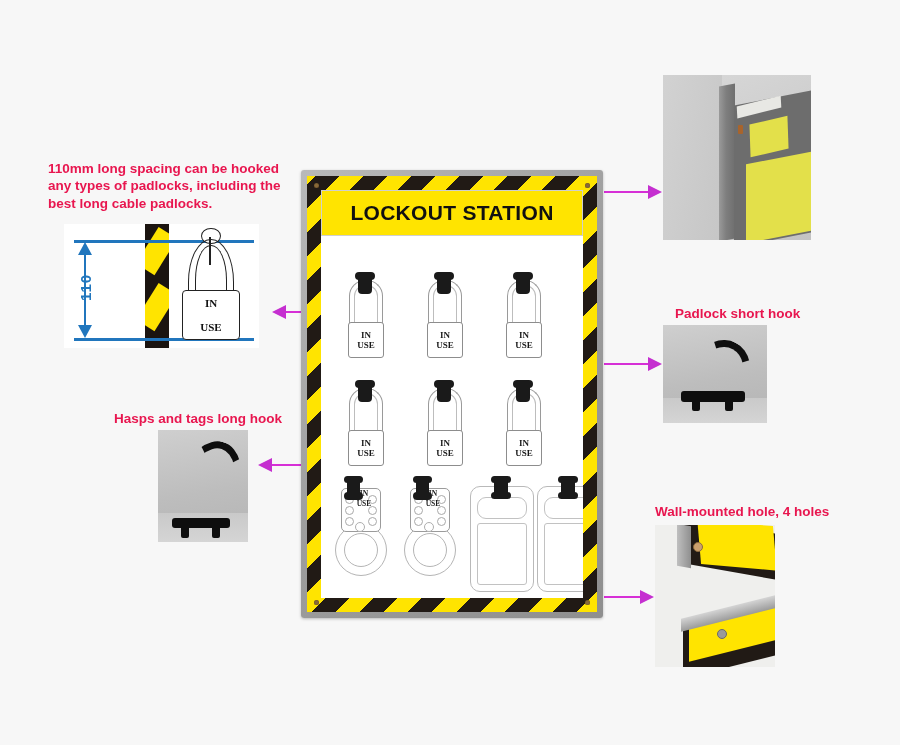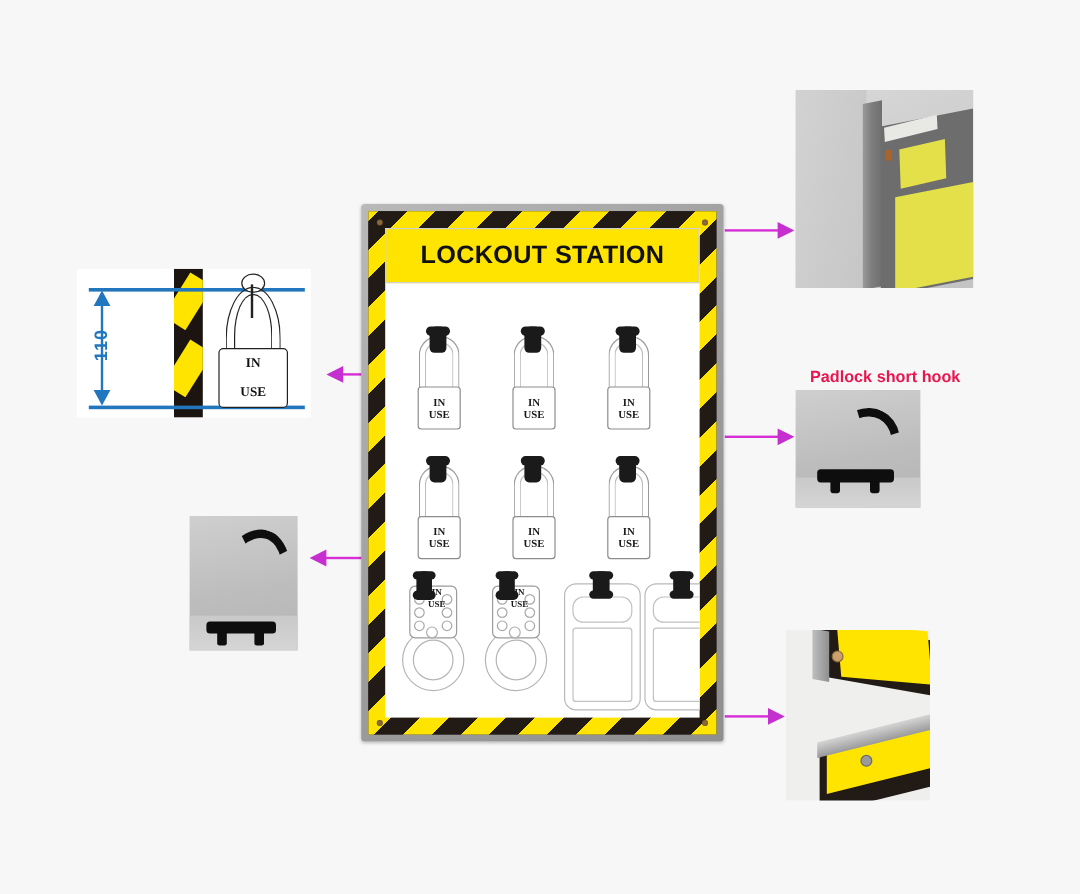--- a/index.html
+++ b/index.html
@@ -330,20 +330,21 @@
       <div class="foot" style="left:11px;top:62px;width:8px;height:10px;"></div>
       <div class="foot" style="left:44px;top:62px;width:8px;height:10px;"></div>
     </div>
   </div>
 
   <div class="arrow right" style="left:604px;top:357px;width:58px;">
     <div class="shaft"></div>
     <div class="head"></div>
   </div>
 
+  <div class="caption" style="left:655px;top:503px;width:235px;">Wall-mounted hole, 4 holes</div>
 
   <div class="photo ph-wall" style="left:655px;top:525px;width:120px;height:142px;">
 
     <div class="corner" style="left:24px;top:0px;width:96px;height:46px;
          background:#211a15;transform:skewY(10deg);"></div>
     <div class="corner" style="left:44px;top:-2px;width:76px;height:44px;
          background:#ffe400;transform:skewY(10deg) rotate(-5deg);"></div>
     <div class="corner" style="left:22px;top:0px;width:14px;height:42px;
          background:linear-gradient(90deg,#bfbfbf,#8f8f8f);transform:skewY(10deg);"></div>
     <div class="corner" style="left:38px;top:17px;width:8px;height:8px;
@@ -357,37 +358,39 @@
          background:linear-gradient(180deg,#d4d4d4,#9a9a9a);transform:skewY(-14deg);"></div>
     <div class="corner" style="left:62px;top:104px;width:8px;height:8px;
          border-radius:50%;background:#9a9a9a;border:1px solid #6a6a6a;"></div>
   </div>
 
   <div class="arrow right" style="left:604px;top:590px;width:50px;">
     <div class="shaft"></div>
     <div class="head"></div>
   </div>
 
+  <div class="caption" style="left:114px;top:410px;width:200px;">Hasps and tags long hook</div>
 
   <div class="photo ph-hook" style="left:158px;top:430px;width:90px;height:112px;">
     <div class="tablebg"></div>
     <div class="hk" style="left:14px;top:10px;width:64px;height:96px;">
       <div class="curve" style="left:6px;top:0px;width:48px;height:82px;
            transform:rotate(18deg);"></div>
       <div class="base" style="left:0px;top:78px;width:58px;height:10px;"></div>
       <div class="foot" style="left:9px;top:87px;width:8px;height:11px;"></div>
       <div class="foot" style="left:40px;top:87px;width:8px;height:11px;"></div>
     </div>
   </div>
 
   <div class="arrow left" style="left:258px;top:458px;width:58px;">
     <div class="shaft"></div>
     <div class="head"></div>
   </div>
 
+  <div class="caption" style="left:48px;top:160px;width:250px;">110mm long spacing can be hooked any types of padlocks, including the best long cable padlocks.</div>
 
   <div class="dimbox" style="left:64px;top:224px;width:195px;height:124px;">
 
     <div class="dim-stripe" style="left:81px;width:24px;">
       <i style="top:16px;"></i>
       <i style="top:72px;"></i>
 
     </div>
 
     <div class="dim-line" style="left:10px;top:16px;width:180px;"></div>

